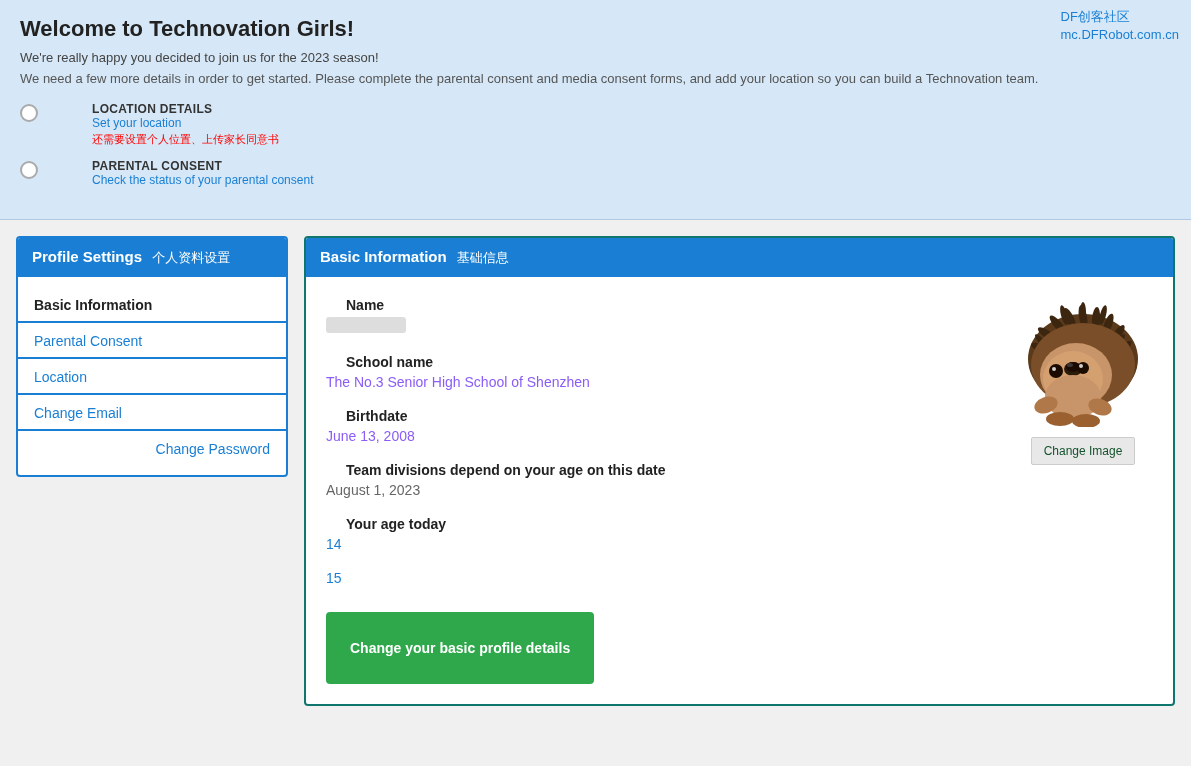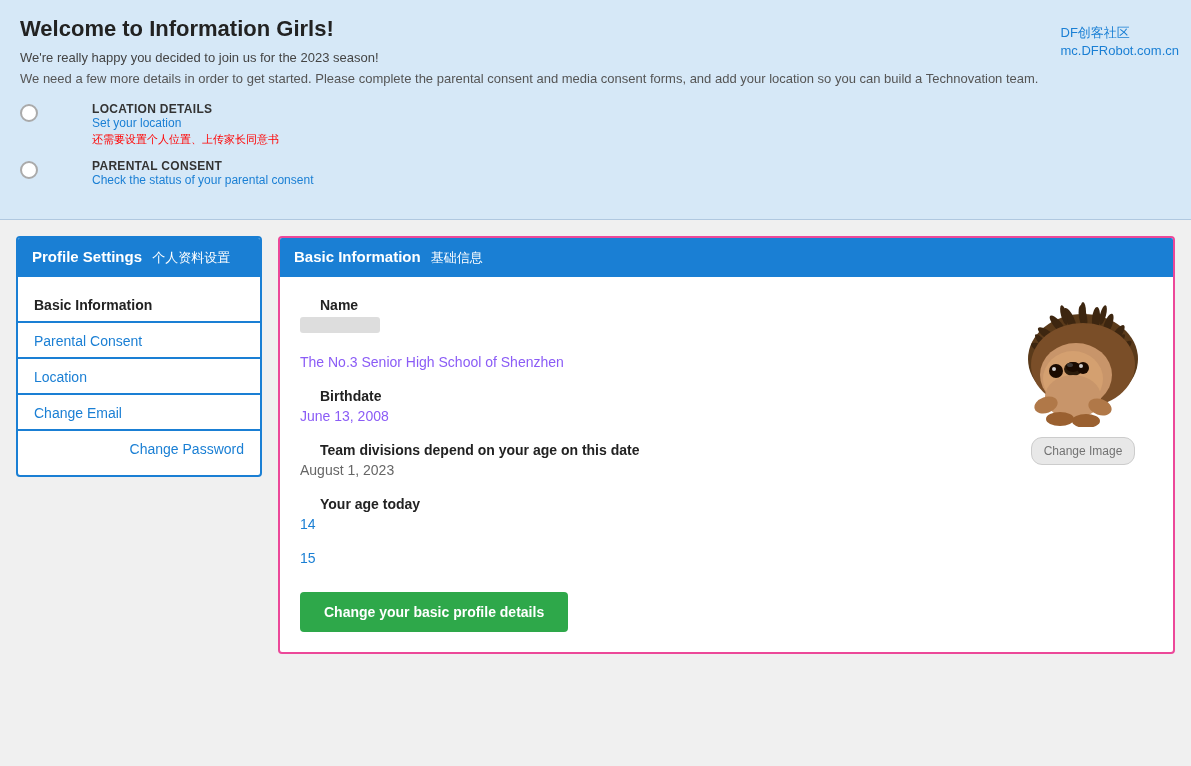--- a/index.html
+++ b/index.html
@@ -23,21 +23,21 @@
       color: #444;
       margin-bottom: 6px;
     }
     .banner-desc {
       font-size: 13px;
       color: #555;
       margin-bottom: 16px;
     }
     .watermark {
       position: absolute;
-      top: 24px;
+      top: 8px;
       right: 12px;
       font-size: 13px;
       color: #e05000;
       line-height: 1.4;
     }
     .watermark span { color: #1a7fd4; }
 
     .checklist-item {
       display: flex;
       align-items: flex-start;
@@ -76,21 +76,21 @@
     
     .main-content {
       display: flex;
       gap: 16px;
       padding: 16px;
       align-items: flex-start;
     }
 
     
     .sidebar {
-      width: 246px;
+      width: 272px;
       flex-shrink: 0;
       background: #fff;
       border: 2px solid #1a7fd4;
       border-radius: 4px;
       overflow: hidden;
     }
     .sidebar-header {
       background: #1a7fd4;
       color: #fff;
       padding: 10px 14px;
@@ -120,21 +120,21 @@
     }
     .sidebar-nav-item:last-child {
       border-bottom: none;
       text-align: right;
     }
 
     
     .main-panel {
       flex: 1;
       background: #fff;
-      border: 2px solid #ec4899;
+      border: 2px solid #0f766e;
       border-radius: 4px;
       overflow: hidden;
     }
     .panel-header {
       background: #1a7fd4;
       color: #fff;
       padding: 10px 14px;
       font-size: 15px;
       font-weight: bold;
     }
@@ -185,33 +185,33 @@
 
     
     .hedgehog-container {
       width: 130px;
       height: 130px;
     }
 
     .change-image-btn {
       background: #e8e8e8;
       border: 1px solid #ccc;
-      border-radius: 11px;
+      border-radius: 2px;
       padding: 6px 12px;
       font-size: 12px;
       cursor: pointer;
-      color: #737373;
+      color: #14532d;
     }
 
     .change-profile-btn {
       background: #2ea84a;
       color: #fff;
       border: none;
       border-radius: 4px;
-      padding: 12px 24px;
+      padding: 28px 24px;
       font-size: 14px;
       font-weight: bold;
       cursor: pointer;
       margin-top: 8px;
       display: inline-block;
     }
 
     .blurred-name {
       color: #bbb;
       font-size: 14px;
@@ -223,21 +223,21 @@
     }
   </style>
 </head>
 <body>
 
 <div class="banner">
   <div class="watermark">
     <span>DF创客社区</span><br>
     <span>mc.DFRobot.com.cn</span>
   </div>
-  <div class="banner-title">Welcome to Information Girls!</div>
+  <div class="banner-title">Welcome to Technovation Girls!</div>
   <div class="banner-subtitle">We're really happy you decided to join us for the 2023 season!</div>
   <div class="banner-desc">We need a few more details in order to get started. Please complete the parental consent and media consent forms, and add your location so you can build a Technovation team.</div>
 
   <div class="checklist-item">
     <div class="radio-circle"></div>
     <div>
       <div class="checklist-label">LOCATION DETAILS</div>
       <a class="checklist-link" href="#">Set your location</a>
       <span class="checklist-note">还需要设置个人位置、上传家长同意书</span>
     </div>
@@ -275,20 +275,21 @@
     </div>
     <div class="panel-body">
       <div class="panel-fields">
 
         <div class="field-group">
           <div class="field-label">Name</div>
           <div class="blurred-name"></div>
         </div>
 
         <div class="field-group">
+          <div class="field-label">School name</div>
           <div class="field-value orange">The No.3 Senior High School of Shenzhen</div>
         </div>
 
         <div class="field-group">
           <div class="field-label">Birthdate</div>
           <div class="field-value orange">June 13, 2008</div>
         </div>
 
         <div class="field-group">
           <div class="field-label">Team divisions depend on your age on this date</div>

